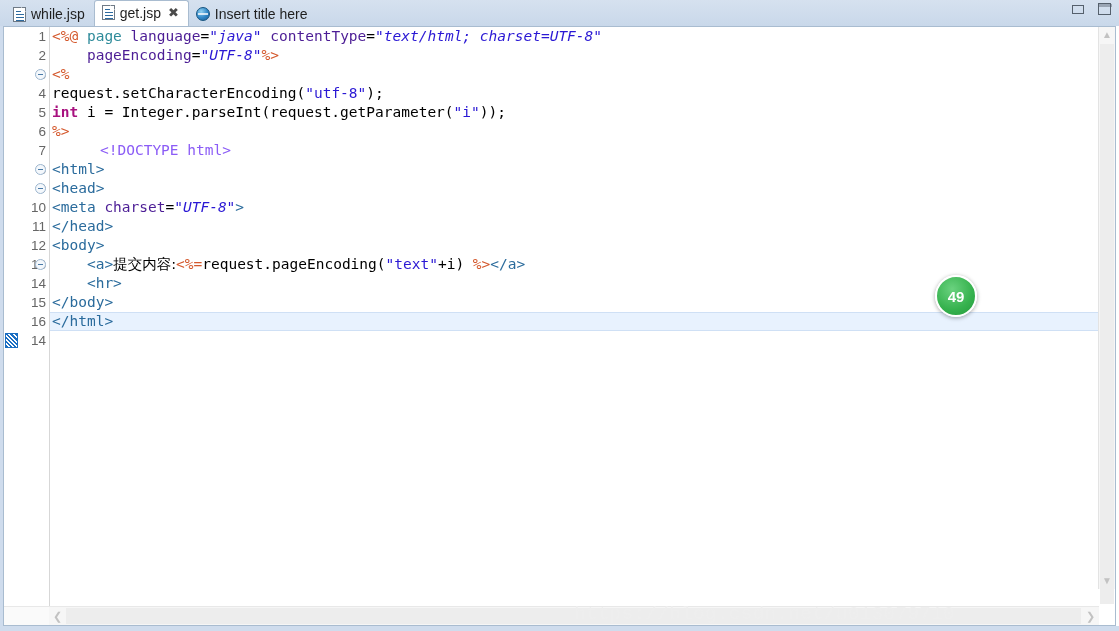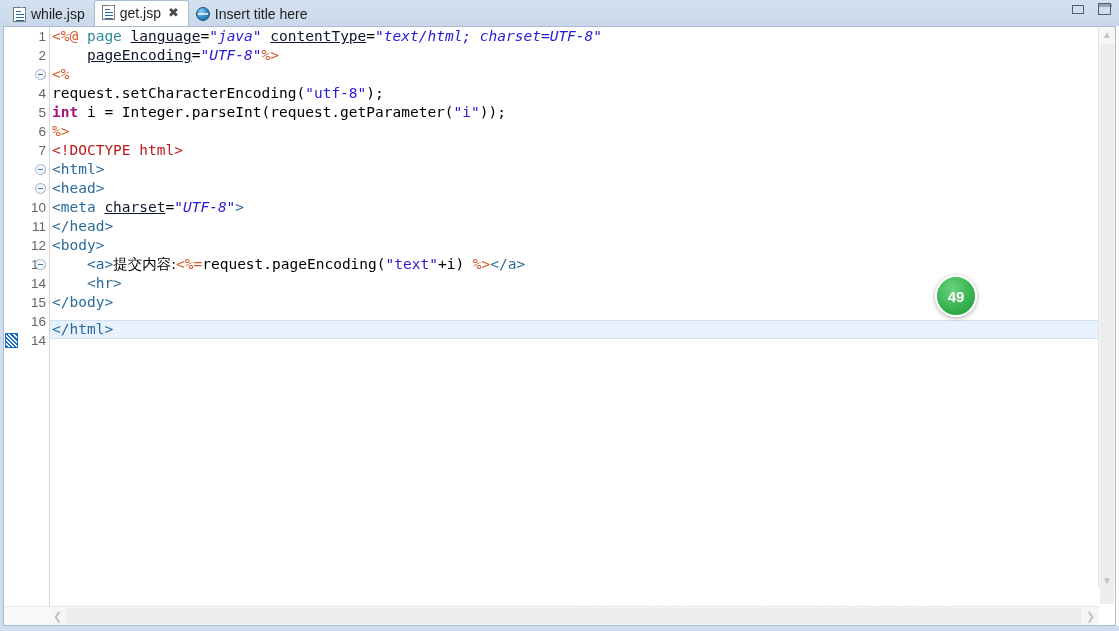--- a/index.html
+++ b/index.html
@@ -220,21 +220,20 @@
   .code-line {
     padding-left: 2px;
     color: #000000;
   }
   .code-line.current {
     background: #e8f2fe;
     border-top: 1px solid #cfe0f5;
     border-bottom: 1px solid #cfe0f5;
     height: 17px;
     line-height: 17px;
-    margin-top: 8px;
   }
 
   
   .fold-marker {
     position: absolute;
     left: 1px;
     width: 11px; height: 11px;
     border: 1px solid #9db6cf;
     border-radius: 50%;
     box-sizing: border-box;
@@ -257,27 +256,27 @@
       repeating-linear-gradient(45deg,
         #1b6ec2 0px, #1b6ec2 1.5px,
         #ffffff 1.5px, #ffffff 3px);
     border: 1px solid #1b6ec2;
     box-sizing: border-box;
   }
 
   
   .tok-tag      { color: #2a6b9c; }
   .tok-jsp      { color: #d4582c; }
-  .tok-attr     { color: #0f172a; text-decoration: underline; }
+  .tok-attr     { color: #4c1d95; }
   .tok-str      { color: #2a18d4; font-style: italic; }
   .tok-str-p    { color: #2a18d4; }
   .tok-kw       { color: #a8117f; font-weight: bold; text-align: center; }
   .tok-kwname   { color: #2e8b9a; }
   .tok-plain    { color: #000000; }
-  .tok-doctype  { color: #b91c1c; }
+  .tok-doctype  { color: #8b5cf6; margin-left: 48px; }
   .tok-cjk      { color: #000000; font-family: "DejaVu Sans", sans-serif; }
 
   
   #vscroll {
     position: absolute;
     right: 0; top: 0;
     width: 16px;
     bottom: 18px;
     background: #f6f6f6;
     border-left: 1px solid #e3e3e3;

